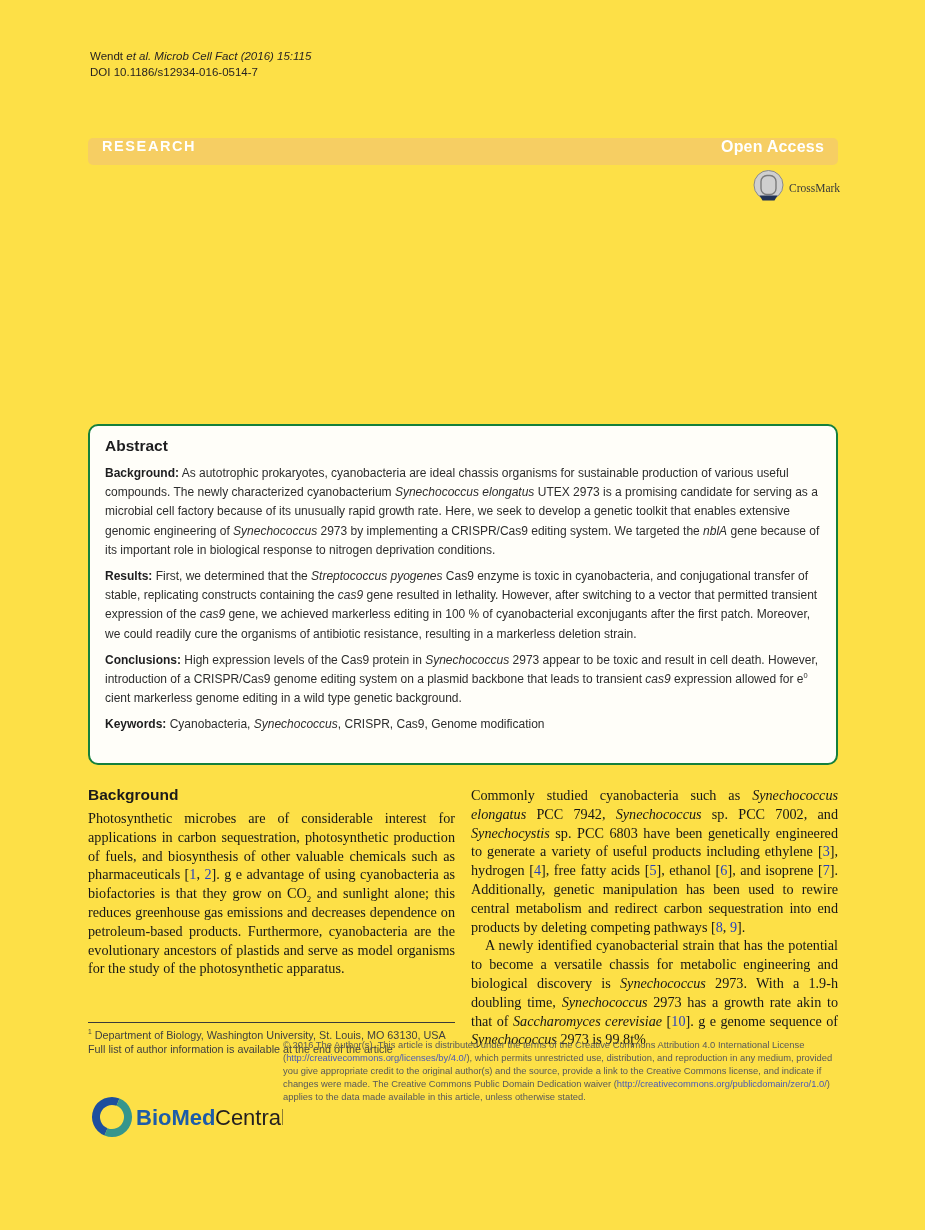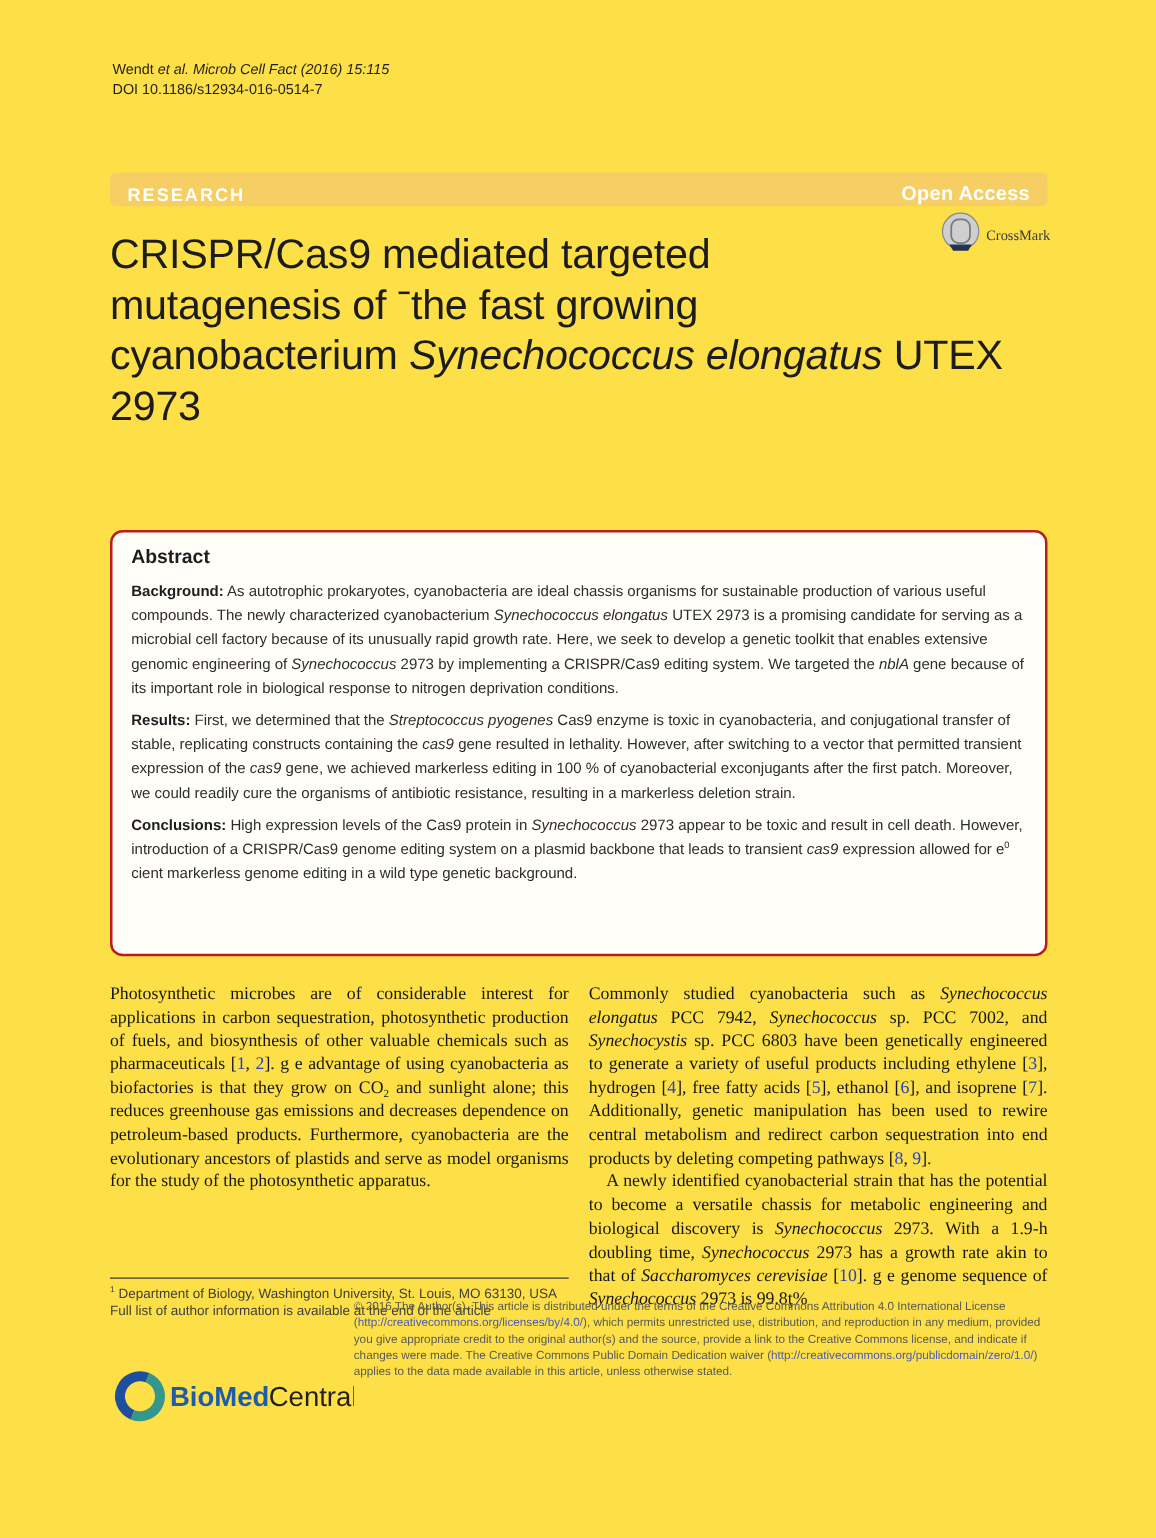--- a/index.html
+++ b/index.html
@@ -17,21 +17,21 @@
     font-size:11.5px; line-height:16px; color:#231f20;
   }
   .journal-name {
     position:absolute; right:87px; top:50px;
     font-size:24.5px; color:#57585c; font-weight:400; letter-spacing:0.2px;
   }
 
   .banner {
     position:absolute; left:88px; top:138px; width:750px; height:27px;
     background:#f6ce63; border-radius:5px;
-    display:flex; justify-content:space-between; align-items:flex-end;
+    display:flex; justify-content:space-between; align-items:flex-start;
     padding:0 14px;
   }
   .banner .research {
     color:#ffffff; font-weight:bold; font-size:14.5px; letter-spacing:1.6px;
   }
   .banner .open-access {
     color:#ffffff; font-weight:bold; font-size:16px; letter-spacing:0.2px;
   }
 
   .crossmark {
@@ -53,21 +53,21 @@
     font-size:14.5px; color:#231f20;
   }
   .orcid {
     display:inline-block; width:14px; height:14px; border-radius:50%;
     background:#a6ce39; color:#ffffff; font-size:8px; font-weight:bold;
     text-align:center; line-height:14px; vertical-align:-2px; margin-left:3px;
   }
 
   .abstract-box {
     position:absolute; left:88px; top:424px; width:750px; height:341px;
-    border:2px solid #b91c1c; border-radius:10px; background:#fffef9;
+    border:2px solid #15803d; border-radius:10px; background:#fffef9;
     padding:11px 15px 0 15px;
   }
   .abstract-heading { font-size:15.5px; font-weight:bold; color:#1d1d1f; margin-bottom:9px; }
   .abstract-box p {
     font-size:12px; line-height:19.2px; color:#2d2d2d; margin-bottom:7px;
   }
   .abstract-box .lbl { font-weight:bold; color:#1d1d1f; }
 
   .body-col { position:absolute; top:786px; width:367px; }
   .body-col.left  { left:88px; }
@@ -113,31 +113,32 @@
     <span>
       <svg width="33" height="38" viewBox="0 0 33 38">
         <circle cx="16.5" cy="18" r="14.5" fill="#cfcfcf" stroke="#8a8a8a" stroke-width="1"></circle>
         <rect x="9" y="8.5" width="15" height="19" rx="6" fill="none" stroke="#7b7b7b" stroke-width="1.4"></rect>
         <path d="M7.5 28.5 L25.5 28.5 L22.5 33.5 L10.5 33.5 Z" fill="#223355"></path>
       </svg>
     </span>
     <span class="crossmark-label">CrossMark</span>
   </div>
 
-  <h1 class="article-title"><span>CRISPR/Cas9 mediated targeted</span><br><span>mutagenesis of ˉthe fast growing</span><br><span>cyanobacterium </span><span style="font-style: italic;">Synechococcus elongatus</span><span> UTEX</span><br><span>2973</span></h1>
 
 
   <div class="abstract-box">
     <div class="abstract-heading">Abstract</div>
     <p><span class="lbl">Background:</span><span><span>  As autotrophic prokaryotes, cyanobacteria are ideal chassis organisms for sustainable production of various useful compounds. The newly characterized cyanobacterium </span><span style="font-style: italic;">Synechococcus elongatus</span><span> UTEX 2973 is a promising candidate for serving as a microbial cell factory because of its unusually rapid growth rate. Here, we seek to develop a genetic toolkit that enables extensive genomic engineering of </span><span style="font-style: italic;">Synechococcus</span><span> 2973 by implementing a CRISPR/Cas9 editing system. We targeted the </span><span style="font-style: italic;">nblA</span><span> gene because of its important role in biological response to nitrogen deprivation conditions.</span></span></p>
     <p><span class="lbl">Results:</span><span><span>  First, we determined that the </span><span style="font-style: italic;">Streptococcus pyogenes</span><span> Cas9 enzyme is toxic in cyanobacteria, and conjugational transfer of stable, replicating constructs containing the </span><span style="font-style: italic;">cas9</span><span> gene resulted in lethality. However, after switching to a vector that permitted transient expression of the </span><span style="font-style: italic;">cas9</span><span> gene, we achieved markerless editing in 100 % of cyanobacterial exconjugants after the first patch. Moreover, we could readily cure the organisms of antibiotic resistance, resulting in a markerless deletion strain.</span></span></p>
     <p><span class="lbl">Conclusions:</span><span><span>  High expression levels of the Cas9 protein in </span><span style="font-style: italic;">Synechococcus</span><span> 2973 appear to be toxic and result in cell death. However, introduction of a CRISPR/Cas9 genome editing system on a plasmid backbone that leads to transient </span><span style="font-style: italic;">cas9</span><span> expression allowed for e</span><sup>0</sup><span> cient markerless genome editing in a wild type genetic background.</span></span></p>
+    <p><span class="lbl">Keywords:</span><span><span>  Cyanobacteria, </span><span style="font-style: italic;">Synechococcus</span><span>, CRISPR, Cas9, Genome modification</span></span></p>
   </div>
 
   <div class="body-col left">
+    <div class="section-heading">Background</div>
     <p><span>Photosynthetic microbes are of considerable interest for applications in carbon sequestration, photosynthetic production of fuels, and biosynthesis of other valuable chemicals such as pharmaceuticals [</span><span style="color: rgb(37, 64, 192);">1</span><span>, </span><span style="color: rgb(37, 64, 192);">2</span><span>]. g e advantage of using cyanobacteria as biofactories is that they grow on CO</span><sub>2</sub><span> and sunlight alone; this reduces greenhouse gas emissions and decreases dependence on petroleum-based products. Furthermore, cyanobacteria are the evolutionary ancestors of plastids and serve as model organisms for the study of the photosynthetic apparatus.</span></p>
   </div>
   <div class="body-col right">
     <p><span>Commonly studied cyanobacteria such as </span><span style="font-style: italic;">Synechococcus elongatus</span><span> PCC 7942, </span><span style="font-style: italic;">Synechococcus</span><span> sp. PCC 7002, and </span><span style="font-style: italic;">Synechocystis</span><span> sp. PCC 6803 have been genetically engineered to generate a variety of useful products including ethylene [</span><span style="color: rgb(37, 64, 192);">3</span><span>], hydrogen [</span><span style="color: rgb(37, 64, 192);">4</span><span>], free fatty acids [</span><span style="color: rgb(37, 64, 192);">5</span><span>], ethanol [</span><span style="color: rgb(37, 64, 192);">6</span><span>], and isoprene [</span><span style="color: rgb(37, 64, 192);">7</span><span>]. Additionally, genetic manipulation has been used to rewire central metabolism and redirect carbon sequestration into end products by deleting competing pathways [</span><span style="color: rgb(37, 64, 192);">8</span><span>, </span><span style="color: rgb(37, 64, 192);">9</span><span>].</span></p>
     <p class="indent"><span>A newly identified cyanobacterial strain that has the potential to become a versatile chassis for metabolic engineering and biological discovery is </span><span style="font-style: italic;">Synechococcus</span><span> 2973. With a 1.9-h doubling time, </span><span style="font-style: italic;">Synechococcus</span><span> 2973 has a growth rate akin to that of </span><span style="font-style: italic;">Saccharomyces cerevisiae</span><span> [</span><span style="color: rgb(37, 64, 192);">10</span><span>]. g e genome sequence of </span><span style="font-style: italic;">Synechococcus</span><span> 2973 is 99.8ţ%</span></p>
   </div>
 
   <div class="footnote">
     <div class="footnote-divider"></div>
     <div><sup>1</sup><span> Department of Biology, Washington University, St. Louis, MO 63130, USA</span></div>

